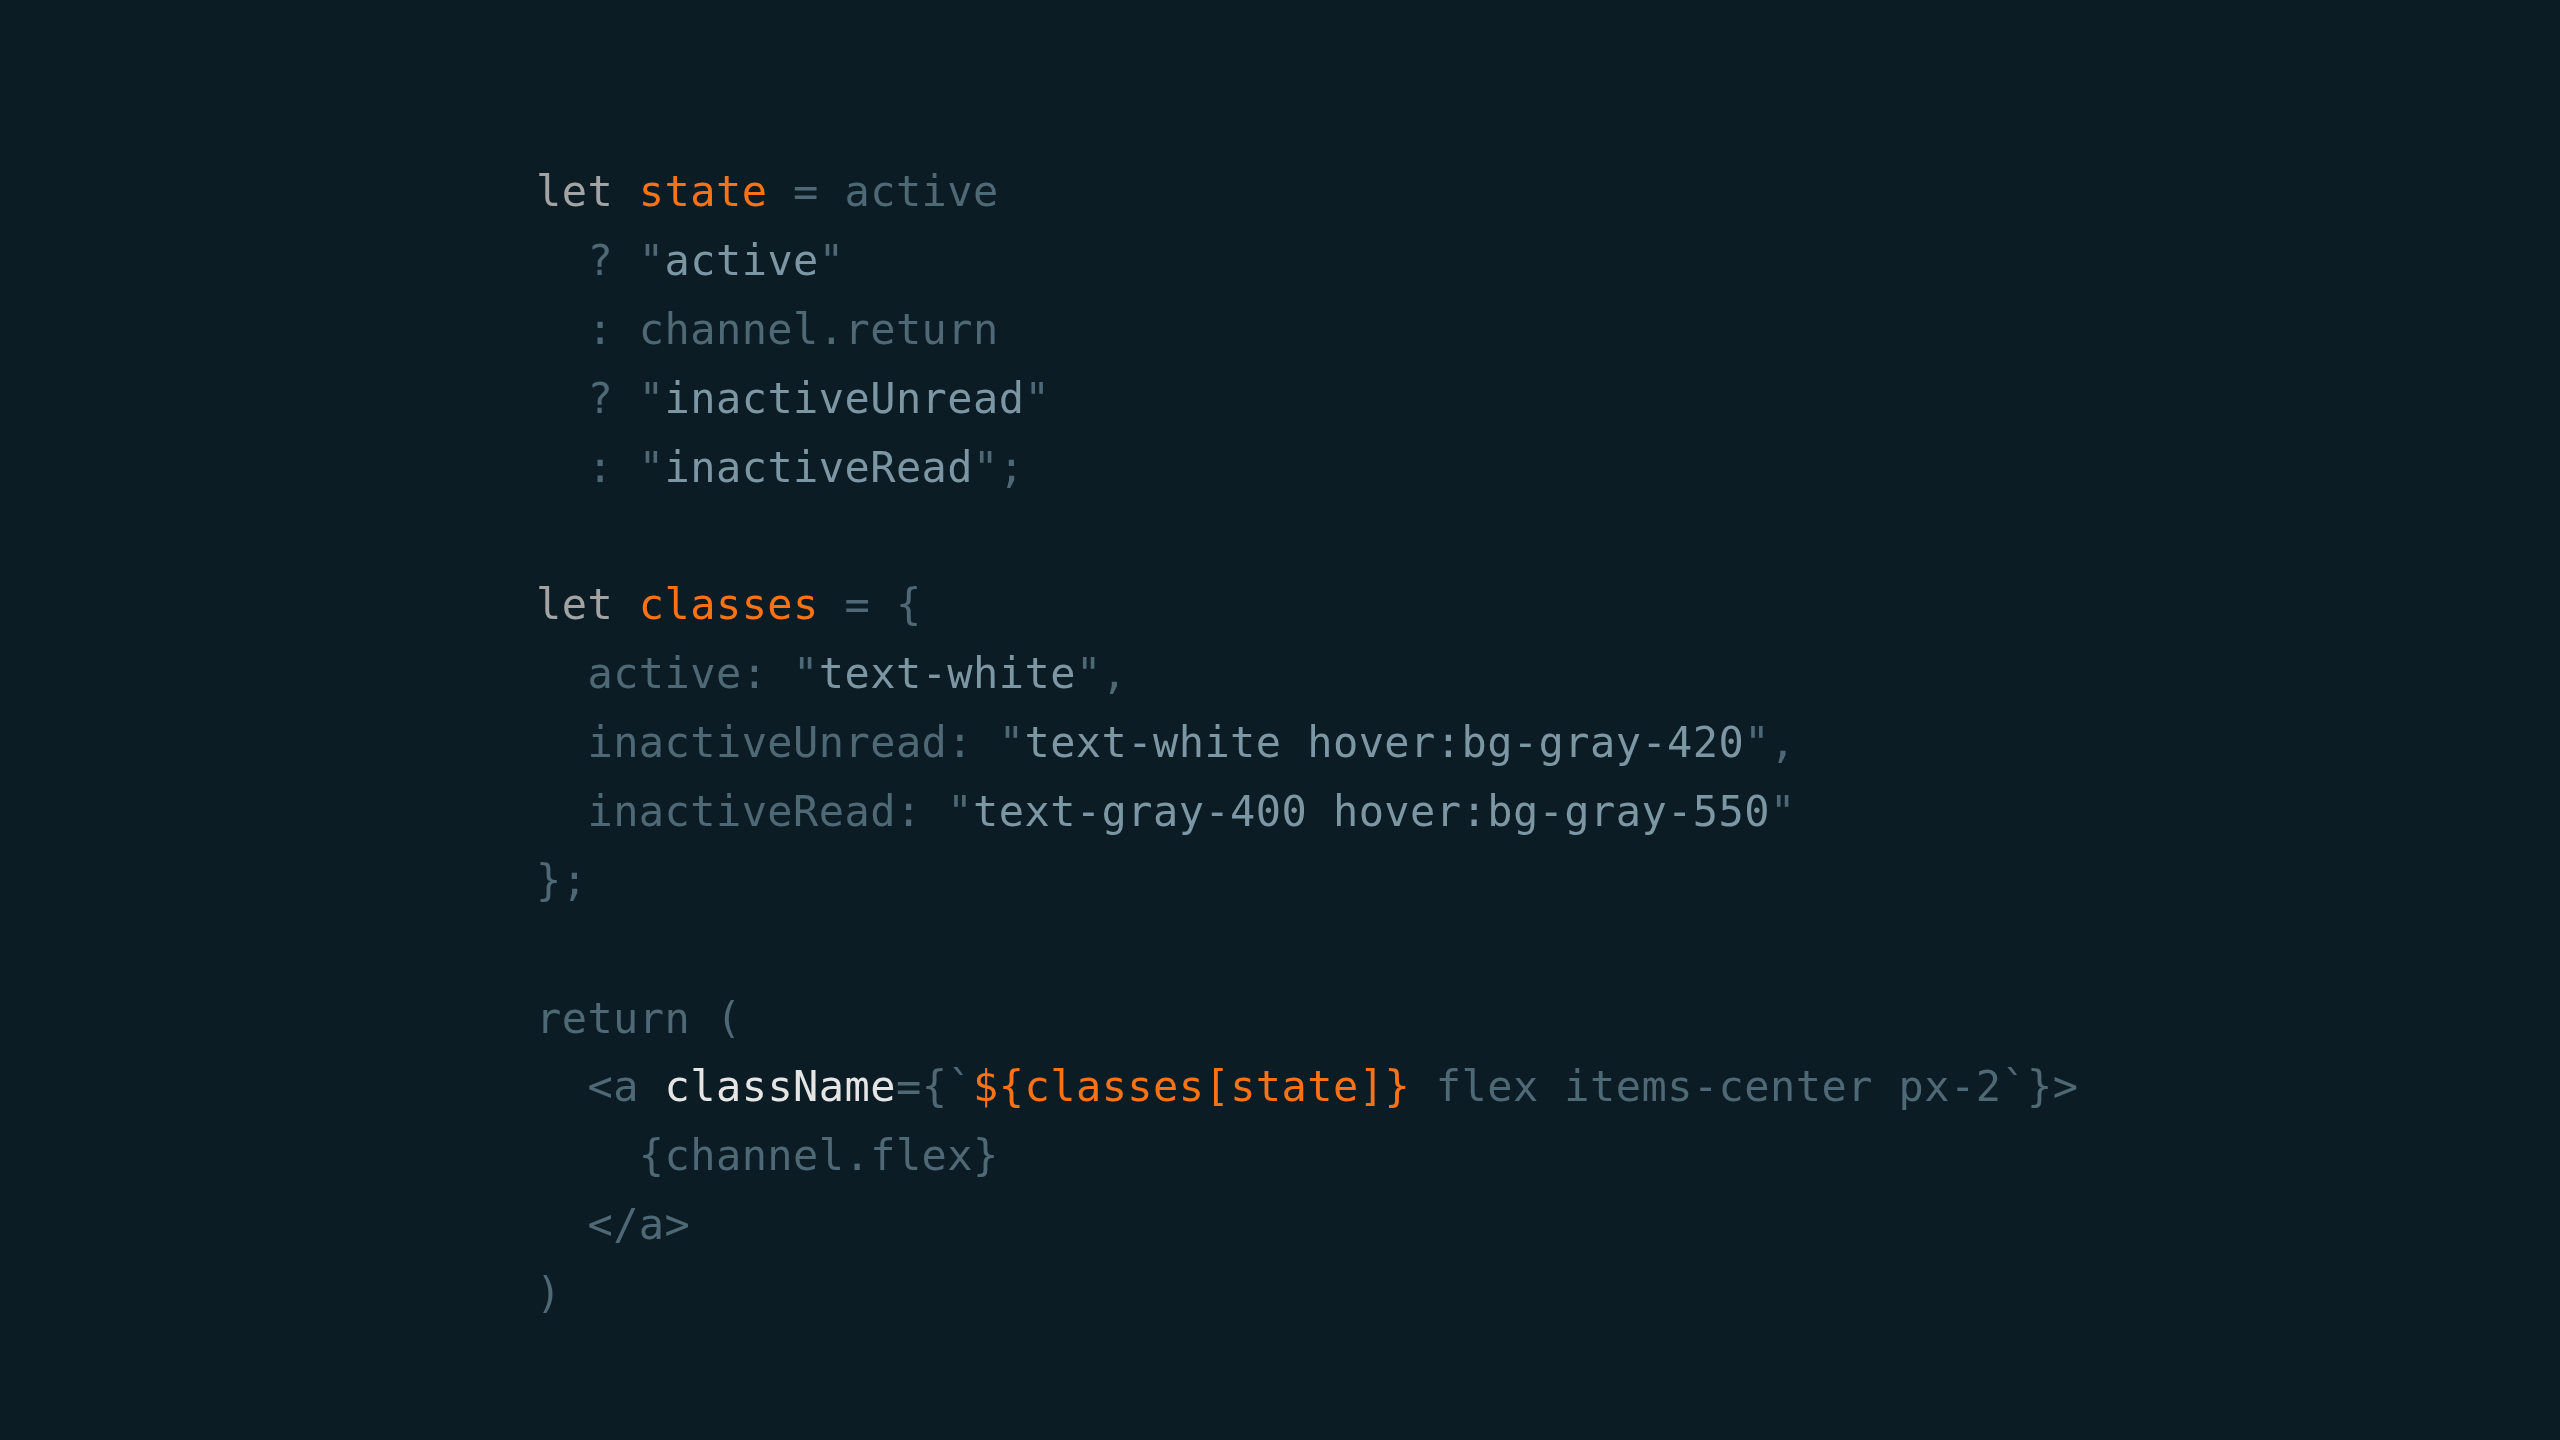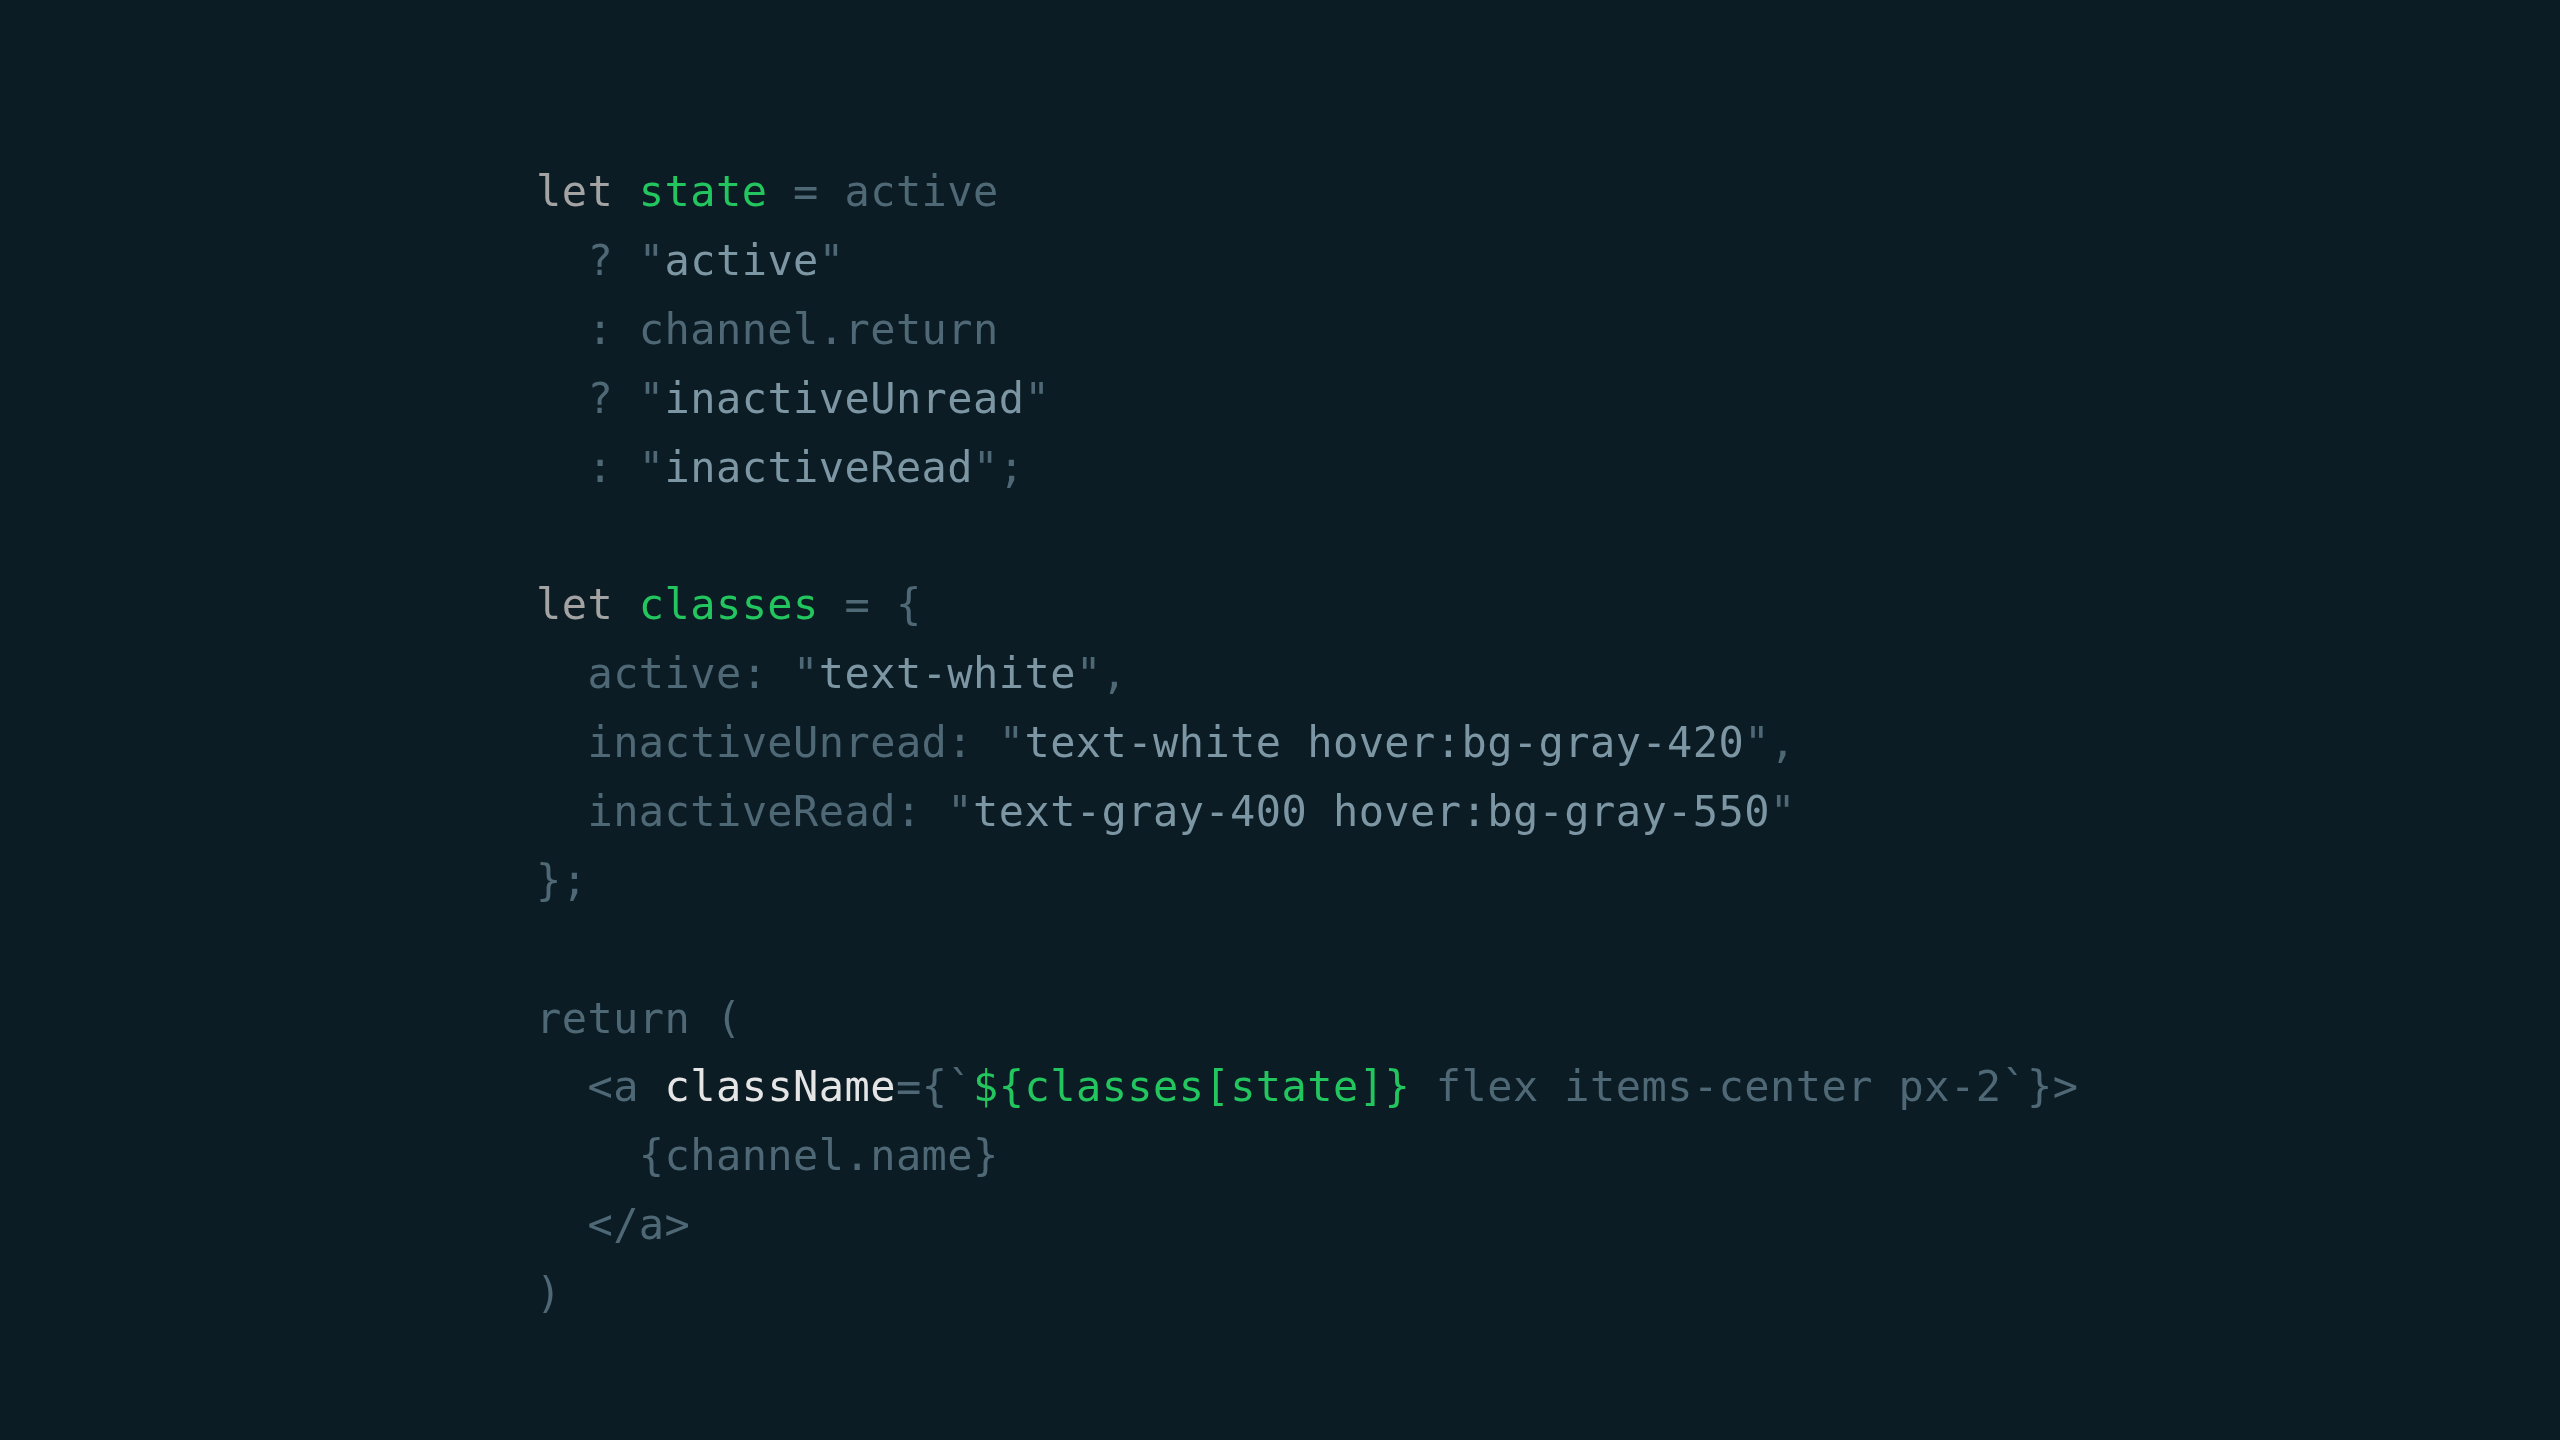--- a/index.html
+++ b/index.html
@@ -16,36 +16,36 @@
     top: 158px;
     font-family: "SF Mono", ui-monospace, Menlo, Monaco, Consolas, monospace;
     font-size: 42px;
     line-height: 1.64;
     white-space: pre;
     font-weight: 500;
     letter-spacing: 0.01em;
   }
   .c-dim   { color: #4f6875; }  
   .c-kw    { color: #a3a3a3; }  
-  .c-var   { color: #22c55e; }  
+  .c-var   { color: #f97316; }  
   .c-str   { color: #7c96a3; }  
   .c-attr  { color: #e5e5e5; }  
 </style>
 </head>
 <body>
 
 <div class="editor"><span><span class="c-kw">let</span><span class="c-dim"> </span><span class="c-var">state</span><span class="c-dim"> = </span><span class="c-dim">active</span></span>
 <span><span class="c-dim">  </span><span class="c-dim">? </span><span class="c-dim">"</span><span class="c-str">active</span><span class="c-dim">"</span></span>
 <span><span class="c-dim">  </span><span class="c-dim">: </span><span class="c-dim">channel.return</span></span>
 <span><span class="c-dim">  </span><span class="c-dim">? </span><span class="c-dim">"</span><span class="c-str">inactiveUnread</span><span class="c-dim">"</span></span>
 <span><span class="c-dim">  </span><span class="c-dim">: </span><span class="c-dim">"</span><span class="c-str">inactiveRead</span><span class="c-dim">"</span><span class="c-dim">;</span></span>
 <span></span>
 <span><span class="c-kw">let</span><span class="c-dim"> </span><span class="c-var">classes</span><span class="c-dim"> = {</span></span>
 <span><span class="c-dim">  </span><span class="c-dim">active</span><span class="c-dim">: </span><span class="c-dim">"</span><span class="c-str">text-white</span><span class="c-dim">"</span><span class="c-dim">,</span></span>
 <span><span class="c-dim">  </span><span class="c-dim">inactiveUnread</span><span class="c-dim">: </span><span class="c-dim">"</span><span class="c-str">text-white hover:bg-gray-420</span><span class="c-dim">"</span><span class="c-dim">,</span></span>
 <span><span class="c-dim">  </span><span class="c-dim">inactiveRead</span><span class="c-dim">: </span><span class="c-dim">"</span><span class="c-str">text-gray-400 hover:bg-gray-550</span><span class="c-dim">"</span></span>
 <span><span class="c-dim">};</span></span>
 <span></span>
 <span><span class="c-dim">return</span><span class="c-dim"> (</span></span>
 <span><span class="c-dim">  </span><span class="c-dim">&lt;</span><span class="c-dim">a</span><span class="c-dim"> </span><span class="c-attr">className</span><span class="c-dim">=</span><span class="c-dim">{</span><span class="c-dim">`</span><span class="c-var">${</span><span class="c-var">classes[state]</span><span class="c-var">}</span><span class="c-dim"> flex items-center px-2</span><span class="c-dim">`</span><span class="c-dim">}</span><span class="c-dim">&gt;</span></span>
-<span><span class="c-dim">    </span><span class="c-dim">{</span><span class="c-dim">channel.name</span><span class="c-dim">}</span></span>
+<span><span class="c-dim">    </span><span class="c-dim">{</span><span class="c-dim">channel.flex</span><span class="c-dim">}</span></span>
 <span><span class="c-dim">  </span><span class="c-dim">&lt;/</span><span class="c-dim">a</span><span class="c-dim">&gt;</span></span>
 <span><span class="c-dim">)</span></span></div>
 
 </body></html>

